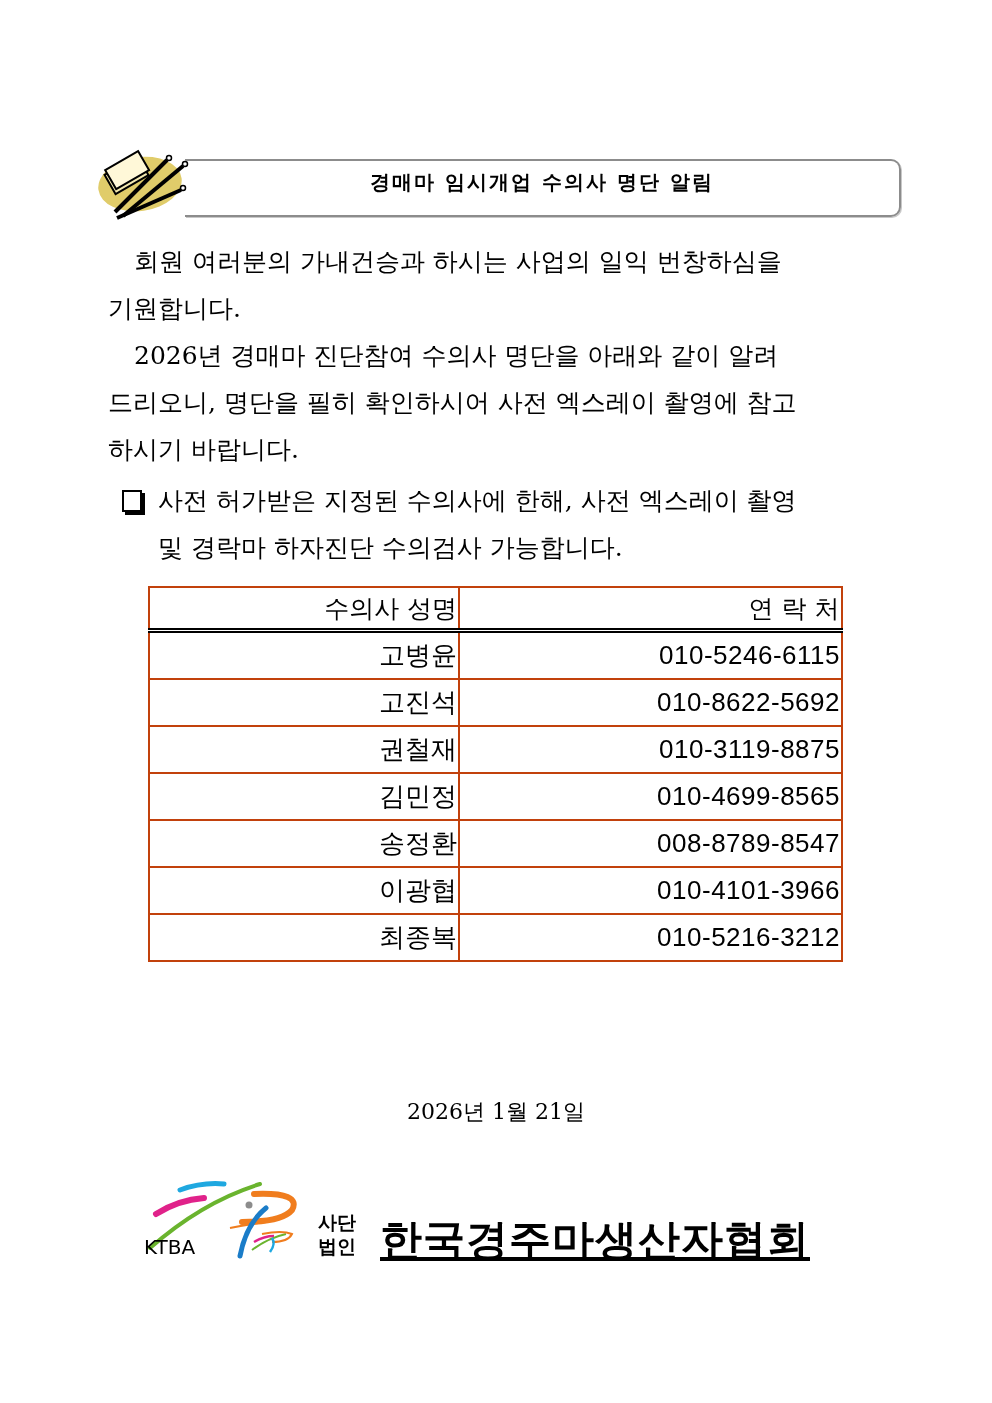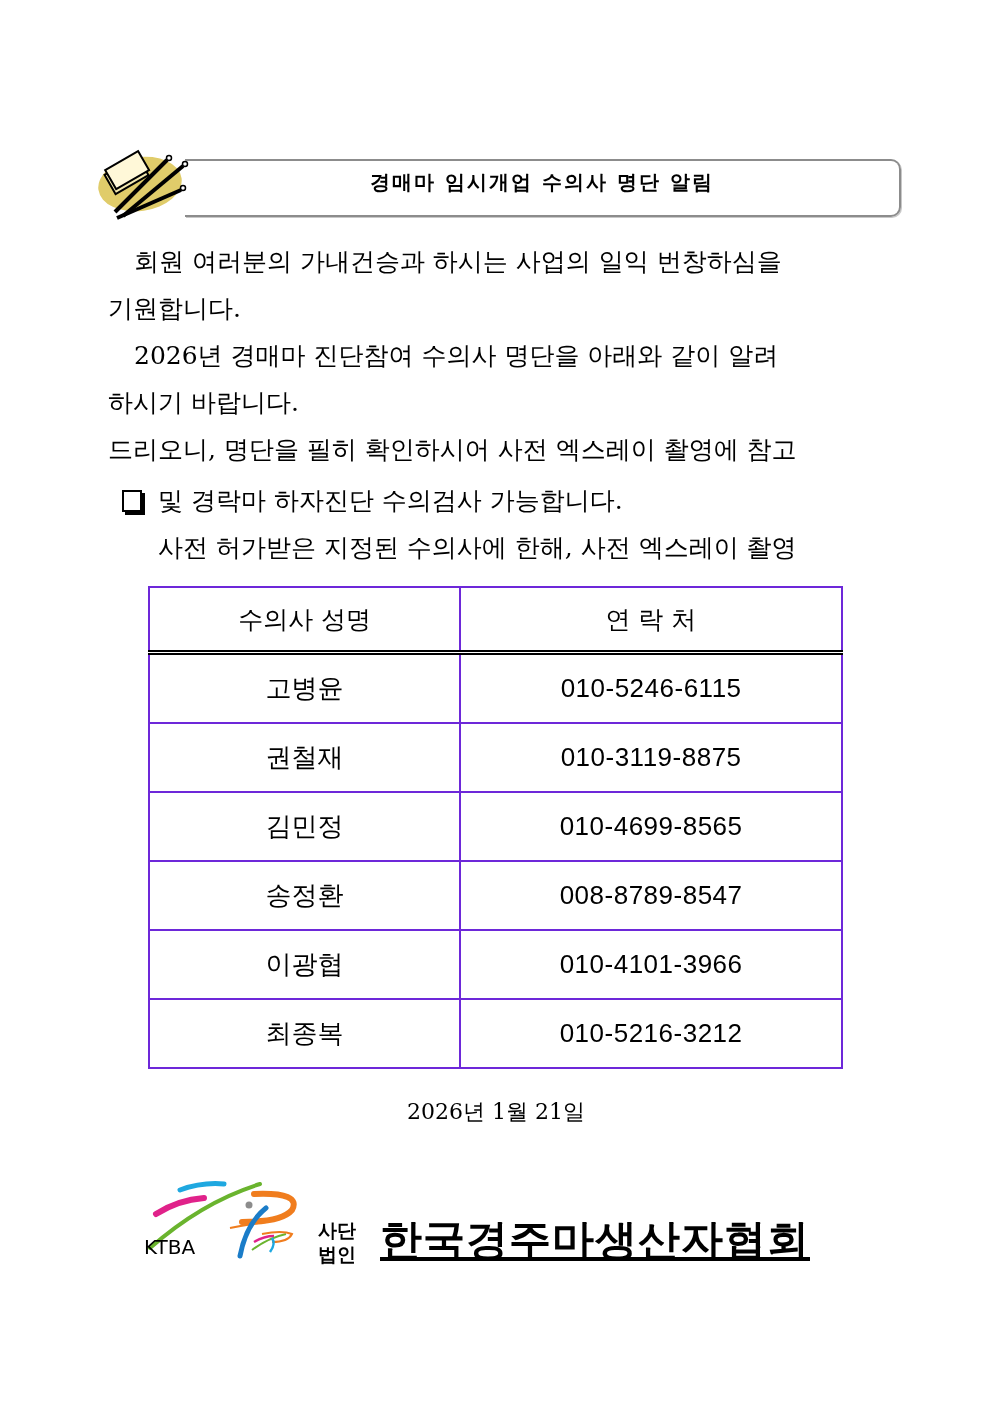--- a/index.html
+++ b/index.html
@@ -40,35 +40,35 @@
   }
   .bullet-line { display: block; padding-left: 38px; white-space: nowrap; height: 47px; }
 
   
   .vet-table {
     left: 148px; top: 586px; width: 695px;
     border-collapse: collapse; border: 2px solid #000;
     font-size: 26px;
   }
   .vet-table th, .vet-table td {
-    border: 2px solid #6d28d9; text-align: center; padding: 12px; height: 43px;
+    border: 2px solid #c2410c; text-align: right; padding: 1px; height: 43px;
     font-weight: normal;
   }
   .vet-table th { height: 38px; border-bottom: 5px double #000; font-size: 25px; }
   .col-name { width: 308px; }
   .col-phone { width: 381px; font-family: Liberation Sans, sans-serif; letter-spacing: 0.5px; }
 
   
   .date { left: 0; width: 992px; top: 1097px; text-align: center; font-size: 22px; }
 
   
   .logo { left: 142px; top: 1172px; width: 165px; height: 92px; }
   .org-prefix {
     left: 318px; top: 1210px; font-size: 19px; line-height: 24px;
-    font-family: "DejaVu Sans", "Liberation Sans", sans-serif; font-weight: bold; margin-top: 8px;
+    font-family: "DejaVu Sans", "Liberation Sans", sans-serif; font-weight: bold;
   }
   .org-name {
     left: 380px; top: 1212px; font-size: 42px; font-weight: bold; letter-spacing: 1px;
     font-family: "DejaVu Sans", "Liberation Sans", sans-serif;
     text-decoration: underline;
   }
 </style>
 </head>
 <body>
 
@@ -93,41 +93,45 @@
   <div class="title-text">경매마 임시개업 수의사 명단 알림</div>
 </div>
 
 <div class="abs para" style="top:238px;">
   <span class="line indent">회원 여러분의 가내건승과 하시는 사업의 일익 번창하심을</span>
   <span class="line">기원합니다.</span>
 </div>
 
 <div class="abs para" style="top:332px;">
   <span class="line indent">2026년 경매마 진단참여 수의사 명단을 아래와 같이 알려</span>
+  <span class="line">드리오니, 명단을 필히 확인하시어 사전 엑스레이 촬영에 참고</span>
   <span class="line">하시기 바랍니다.</span>
-  <span class="line">드리오니, 명단을 필히 확인하시어 사전 엑스레이 촬영에 참고</span>
 </div>
 
 <div class="abs bullet-wrap">
   <span class="bullet-box"></span>
+  <span class="bullet-line">사전 허가받은 지정된 수의사에 한해, 사전 엑스레이 촬영</span>
   <span class="bullet-line">및 경락마 하자진단 수의검사 가능합니다.</span>
-  <span class="bullet-line">사전 허가받은 지정된 수의사에 한해, 사전 엑스레이 촬영</span>
 </div>
 
 <table class="abs vet-table">
   <thead>
     <tr>
       <th class="col-name">수의사 성명</th>
       <th class="col-phone">연 락 처</th>
     </tr>
   </thead>
   <tbody>
     <tr>
       <td class="col-name">고병윤</td>
       <td class="col-phone">010-5246-6115</td>
+    </tr>
+    <tr>
+      <td class="col-name">고진석</td>
+      <td class="col-phone">010-8622-5692</td>
     </tr>
     <tr>
       <td class="col-name">권철재</td>
       <td class="col-phone">010-3119-8875</td>
     </tr>
     <tr>
       <td class="col-name">김민정</td>
       <td class="col-phone">010-4699-8565</td>
     </tr>
     <tr>

